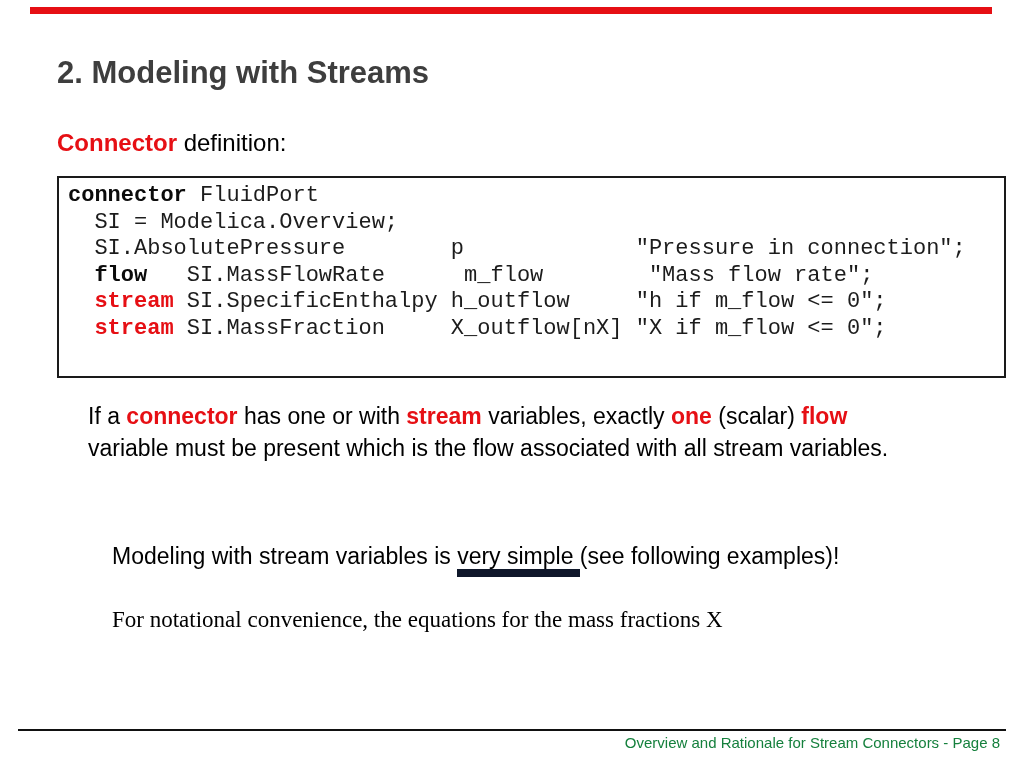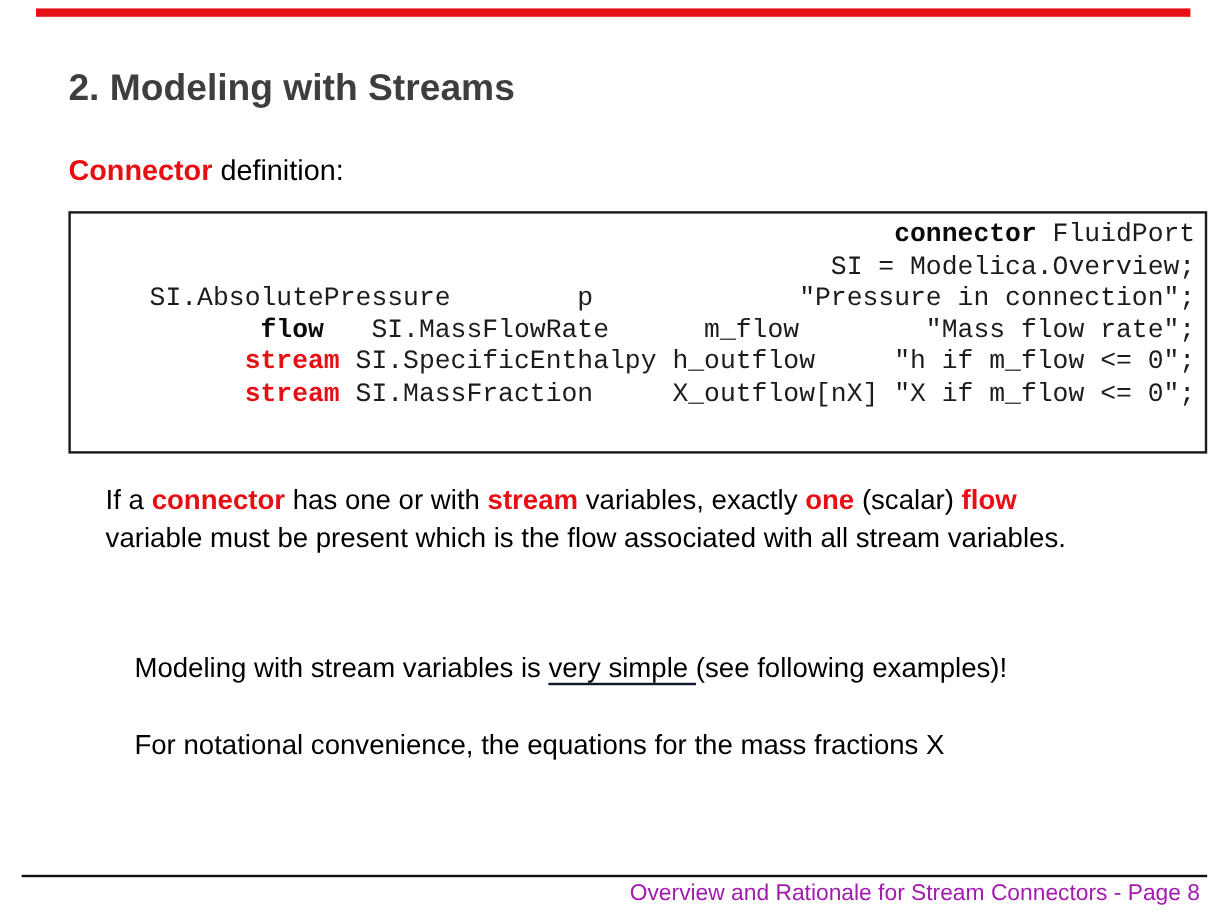--- a/index.html
+++ b/index.html
@@ -16,34 +16,34 @@
   .abs{position:absolute;}
   #top-bar{left:30px;top:7px;width:962px;height:7px;background:var(--red);}
   #title{left:57px;top:55px;font-size:31px;font-weight:bold;color:var(--title);letter-spacing:0px;text-align:right;}
   #def-label{left:57px;top:129px;font-size:24px;}
   #def-label span{white-space:pre;}
   #code-box{
     left:57px;top:176px;width:928px;height:188px;
     border:2px solid var(--codeborder);
     padding:5px 8px 5px 9px;
     font-family:"Liberation Mono","DejaVu Sans Mono",monospace;
-    font-size:22px;line-height:26.5px;color:#1c1c1c;text-align:right;
+    font-size:22px;line-height:26.5px;color:#1c1c1c;
   }
   #code-box div{white-space:pre;}
   #p-rule{left:88px;top:400px;font-size:23px;line-height:32px;}
   #note-simple{left:112px;top:540px;font-size:23px;line-height:32px;}
-  #note-notational{left:112px;top:604px;font-size:23px;line-height:32px;}
+  #note-notational{left:112px;top:604px;font-size:23px;line-height:32px;font-family:Liberation Serif, serif;}
   .seglines div{white-space:pre;}
   .seglines span{white-space:pre;}
   .r{color:var(--red);font-weight:bold;}
   .kw{font-weight:bold;color:#0b0b0b;}
   .kwred{font-weight:bold;color:var(--red);}
-  .u{border-bottom:2px solid #0f172a;margin-top:48px;}
+  .u{border-bottom:8px solid #0f172a;margin-top:48px;}
   #footer-rule{left:18px;top:729px;width:988px;height:2px;background:var(--rule);}
-  #footer-text{left:0px;top:734px;width:1000px;text-align:right;font-size:19px;color:#a21caf;}
+  #footer-text{left:0px;top:734px;width:1000px;text-align:right;font-size:15px;color:#15803d;}
 </style>
 </head>
 <body>
 
 <div id="top-bar" class="abs"></div>
 
 <h1 id="title" class="abs" style="margin:0;">2. Modeling with Streams</h1>
 
 <div id="def-label" class="abs seglines">
     <div><span class="r">Connector</span><span> definition:</span></div>

